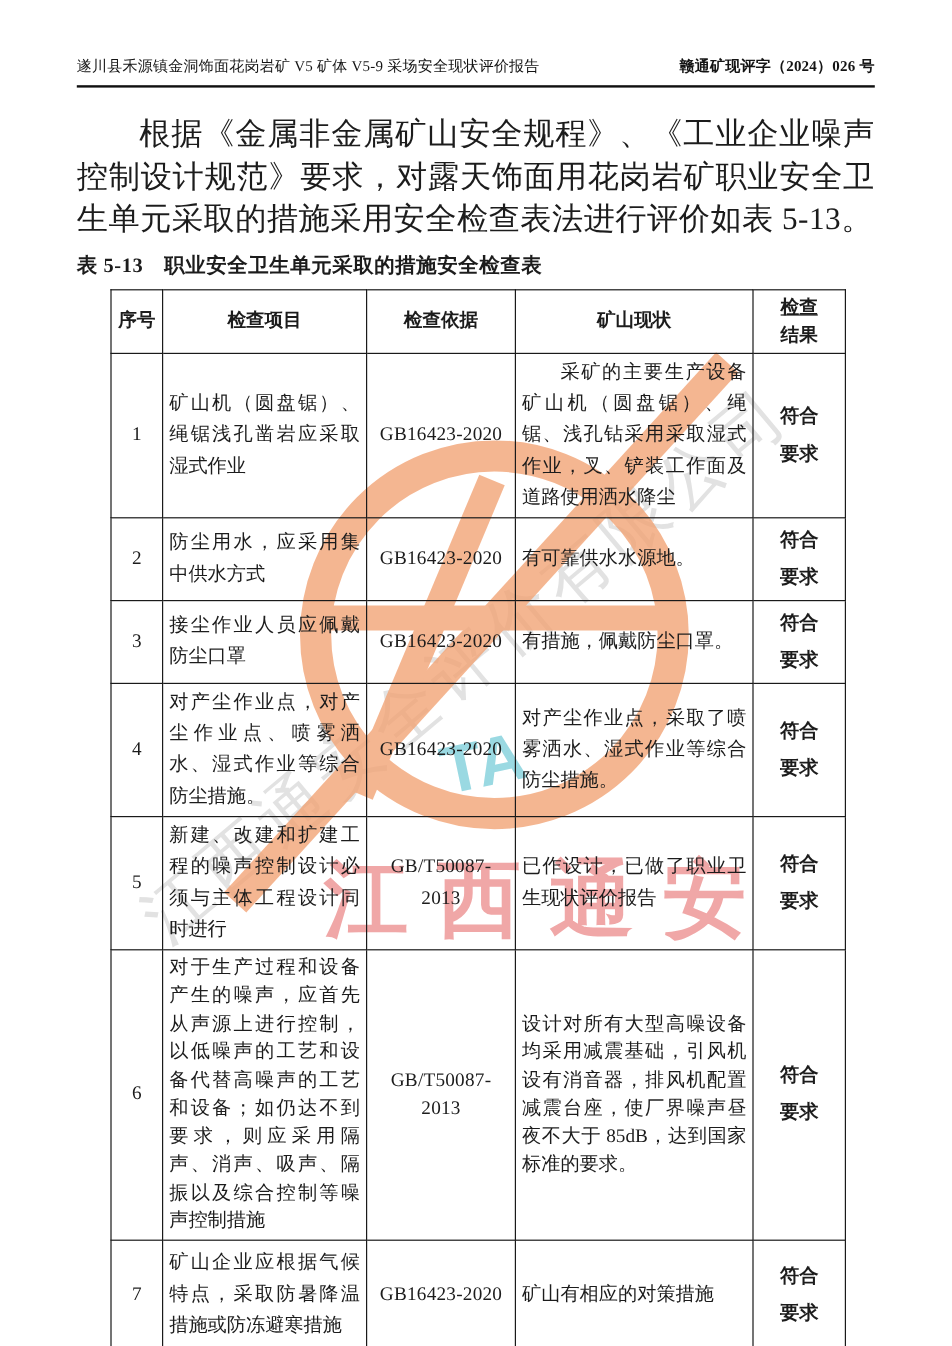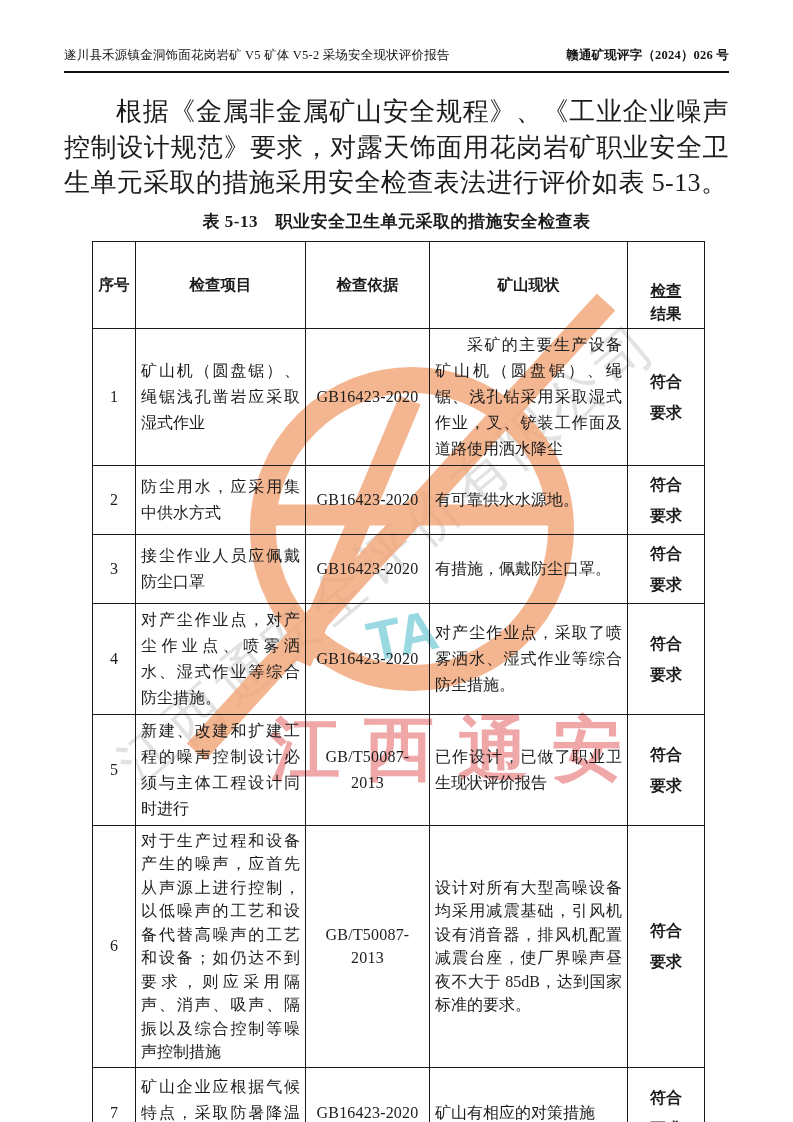--- a/index.html
+++ b/index.html
@@ -19,34 +19,34 @@
     display:flex;justify-content:space-between;align-items:flex-end;
     padding-top:47px;font-size:12.5px;letter-spacing:0.2px;color:#141414;
   }
   .hdr-right{font-weight:bold;}
   .hdr-rule{border:none;border-top:2px solid #101010;margin:7px 0 0;}
   .intro{
     margin:21px 0 0;font-size:26px;line-height:35.5px;
     text-indent:2em;text-align:justify;letter-spacing:0.4px;
   }
   .tbl-title{
-    margin:9px 0 8px;text-align:center;font-weight:bold;font-size:17px;letter-spacing:0.5px;
+    margin:9px 0 8px;font-weight:bold;font-size:17px;letter-spacing:0.5px;
   }
   table.checklist{
     width:612px;margin-left:28px;border-collapse:collapse;table-layout:fixed;
     background:transparent;
   }
   table.checklist th,table.checklist td{
     border:1.7px solid #1a1a1a;padding:3px 5px;background:transparent;
   }
   table.checklist th{
     font-size:15.5px;font-weight:bold;line-height:23px;text-align:center;vertical-align:middle;
   }
   tr.head-row{height:50px;}
-  .th-u{text-decoration:underline;margin-top:34px;}
+  .th-u{text-decoration:underline;}
   table.checklist td{font-size:16px;line-height:26px;vertical-align:middle;}
   td.c-no{text-align:center;}
   td.c-item{text-align:justify;padding:4px 7px;margin-left:24px;}
   td.c-basis{text-align:center;font-size:15.5px;letter-spacing:0.2px;}
   td.c-status{text-align:justify;padding:4px 7px;}
   td.c-status.indent{text-indent:2em;margin-top:36px;}
   td.c-result{text-align:center;padding:4px 2px;font-weight:bold;}
   td.c-result span{display:inline-block;width:36px;line-height:31px;text-align:center;}
   tr.dense td{line-height:23.5px;}
   .footer{
@@ -78,21 +78,21 @@
 
       <text x="372" y="662" font-size="56" font-weight="bold" fill="#58C0D0" opacity="0.6" transform="rotate(-12 372 662)" style="font-family:'Liberation Sans',sans-serif;">TA</text>
 
       <text x="270" y="773" font-size="70" font-weight="bold" fill="#E04848" opacity="0.48" style="letter-spacing:24px;">江西通安</text>
     </svg>
   </div>
 
   <div class="content">
 
     <div class="hdr">
-      <span class="hdr-left">遂川县禾源镇金洞饰面花岗岩矿 V5 矿体 V5-2 采场安全现状评价报告</span>
+      <span class="hdr-left">遂川县禾源镇金洞饰面花岗岩矿 V5 矿体 V5-9 采场安全现状评价报告</span>
       <span class="hdr-right">赣通矿现评字（2024）026 号</span>
     </div>
     <hr class="hdr-rule">
 
     <p class="intro">根据《金属非金属矿山安全规程》、《工业企业噪声控制设计规范》要求，对露天饰面用花岗岩矿职业安全卫生单元采取的措施采用安全检查表法进行评价如表 5-13。</p>
 
     <div class="tbl-title">表 5-13　职业安全卫生单元采取的措施安全检查表</div>
 
     <table class="checklist">
       <colgroup>

